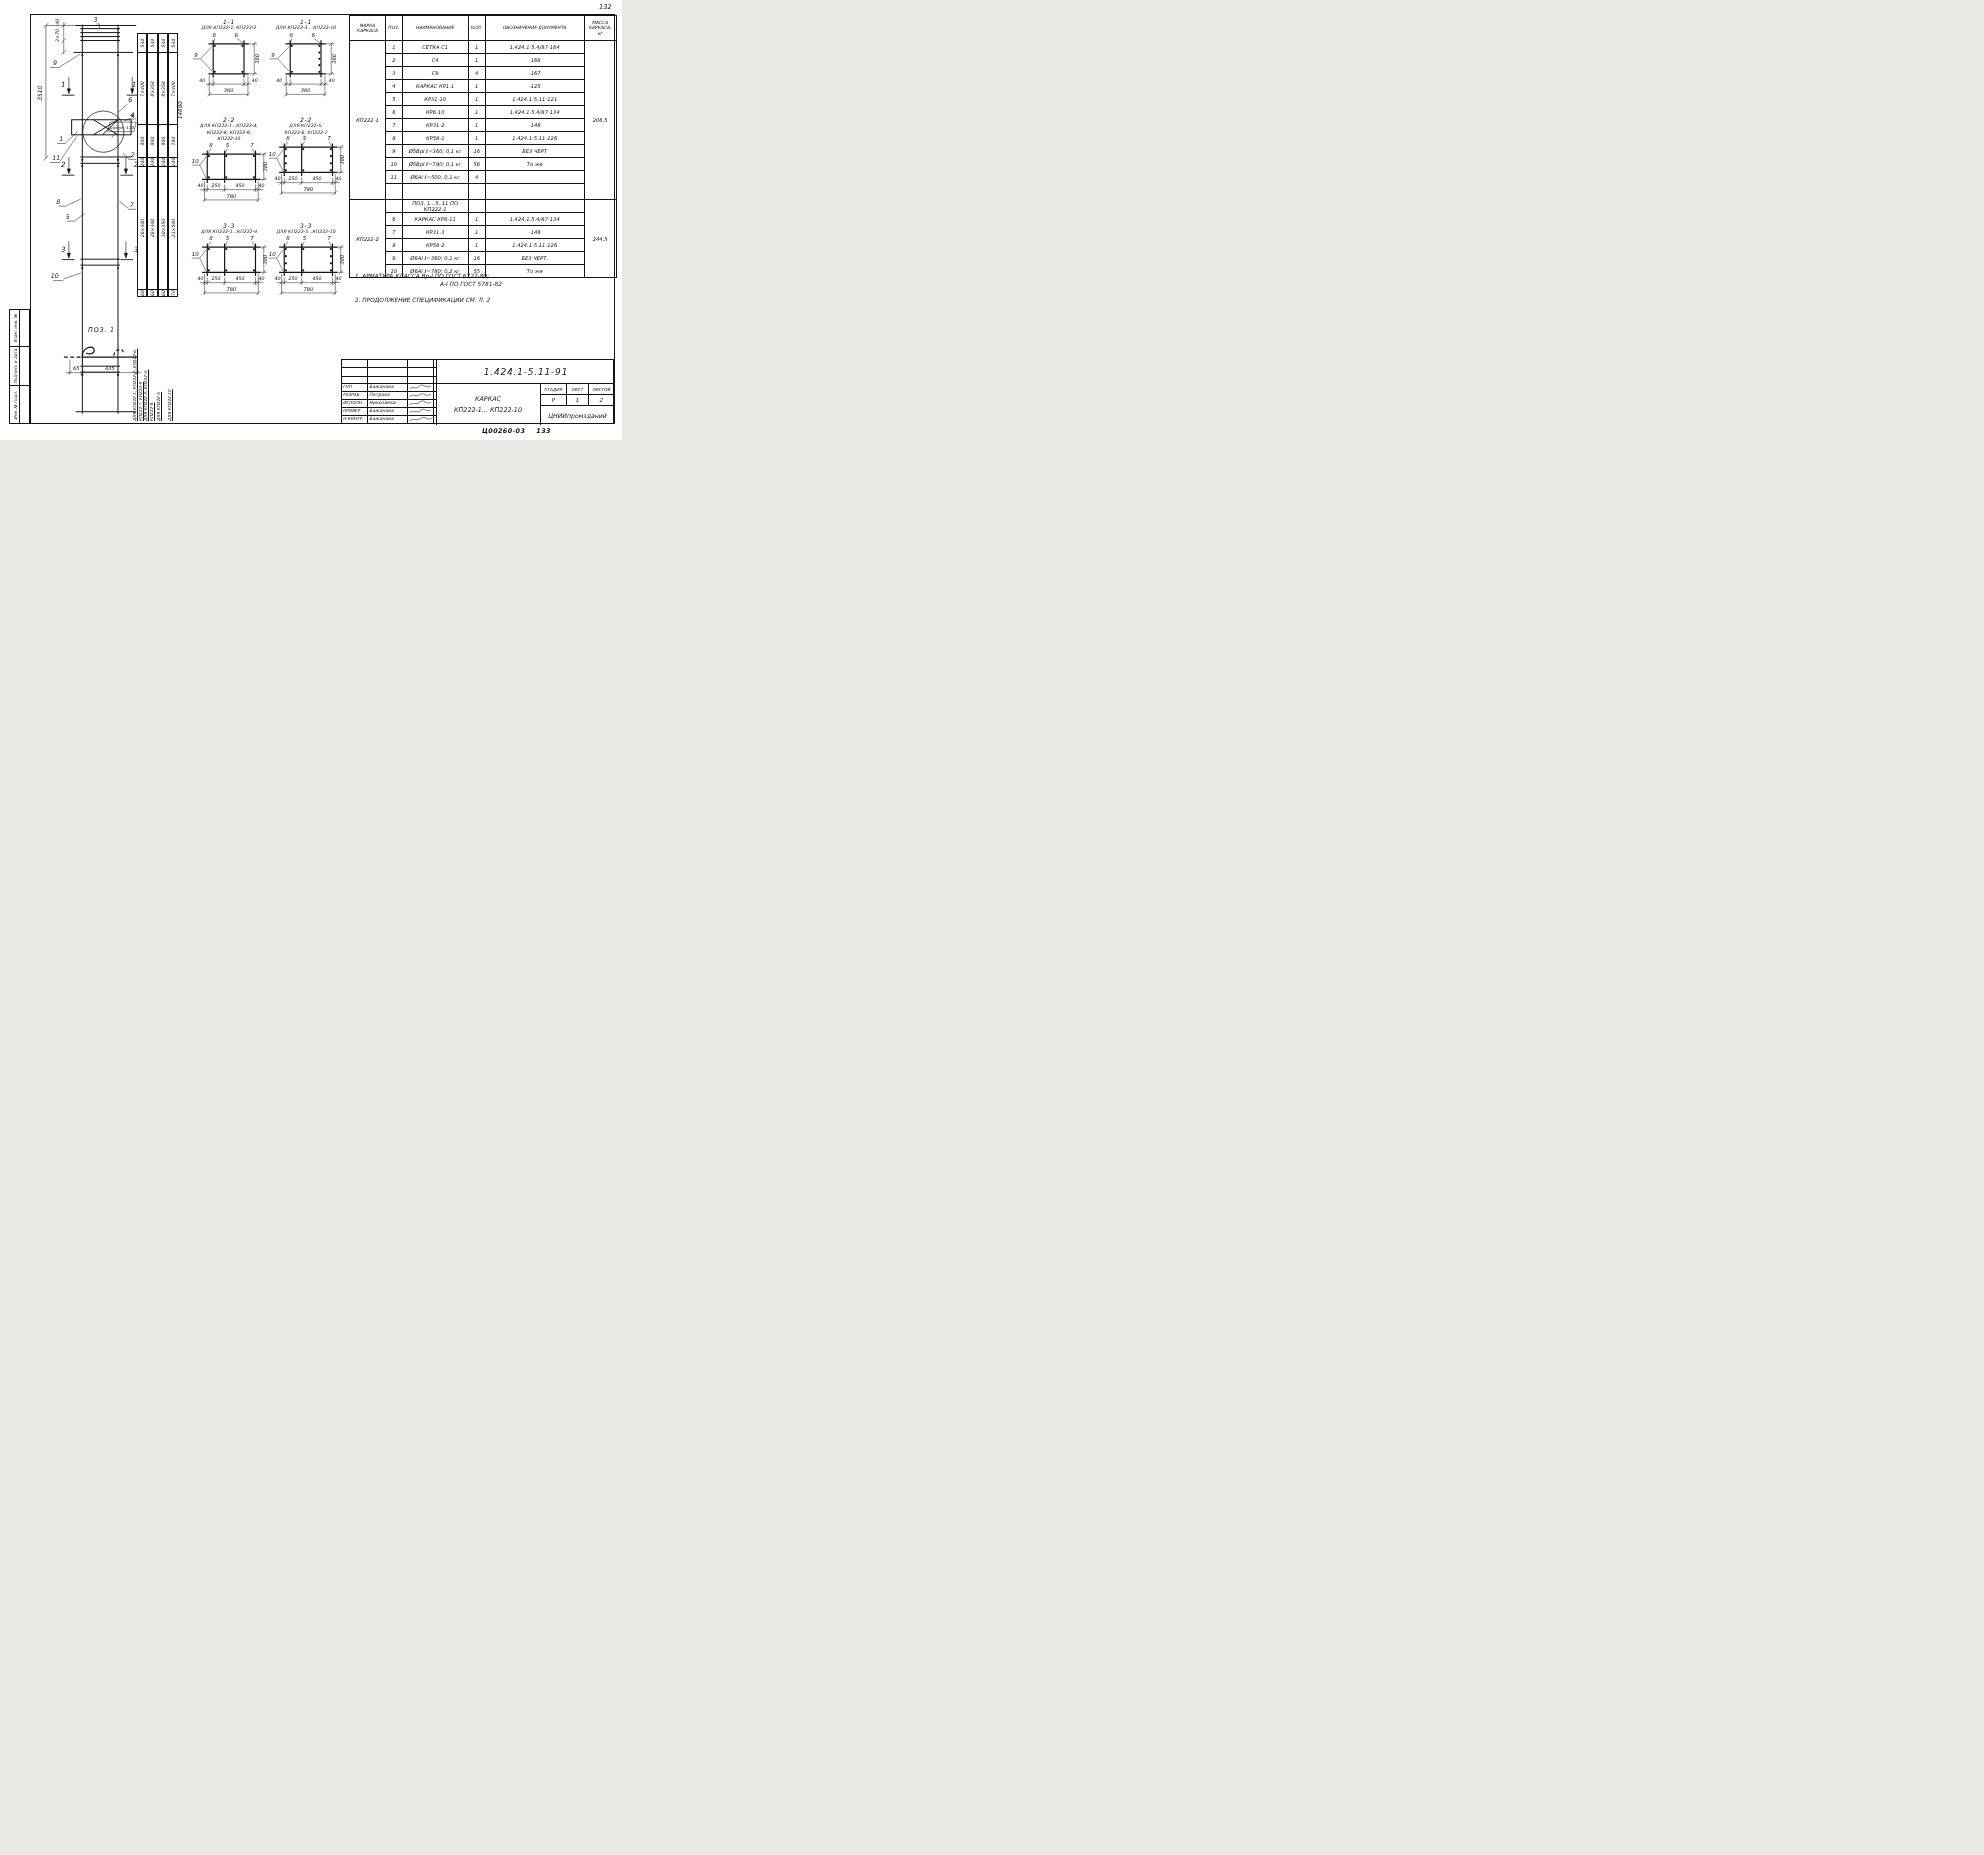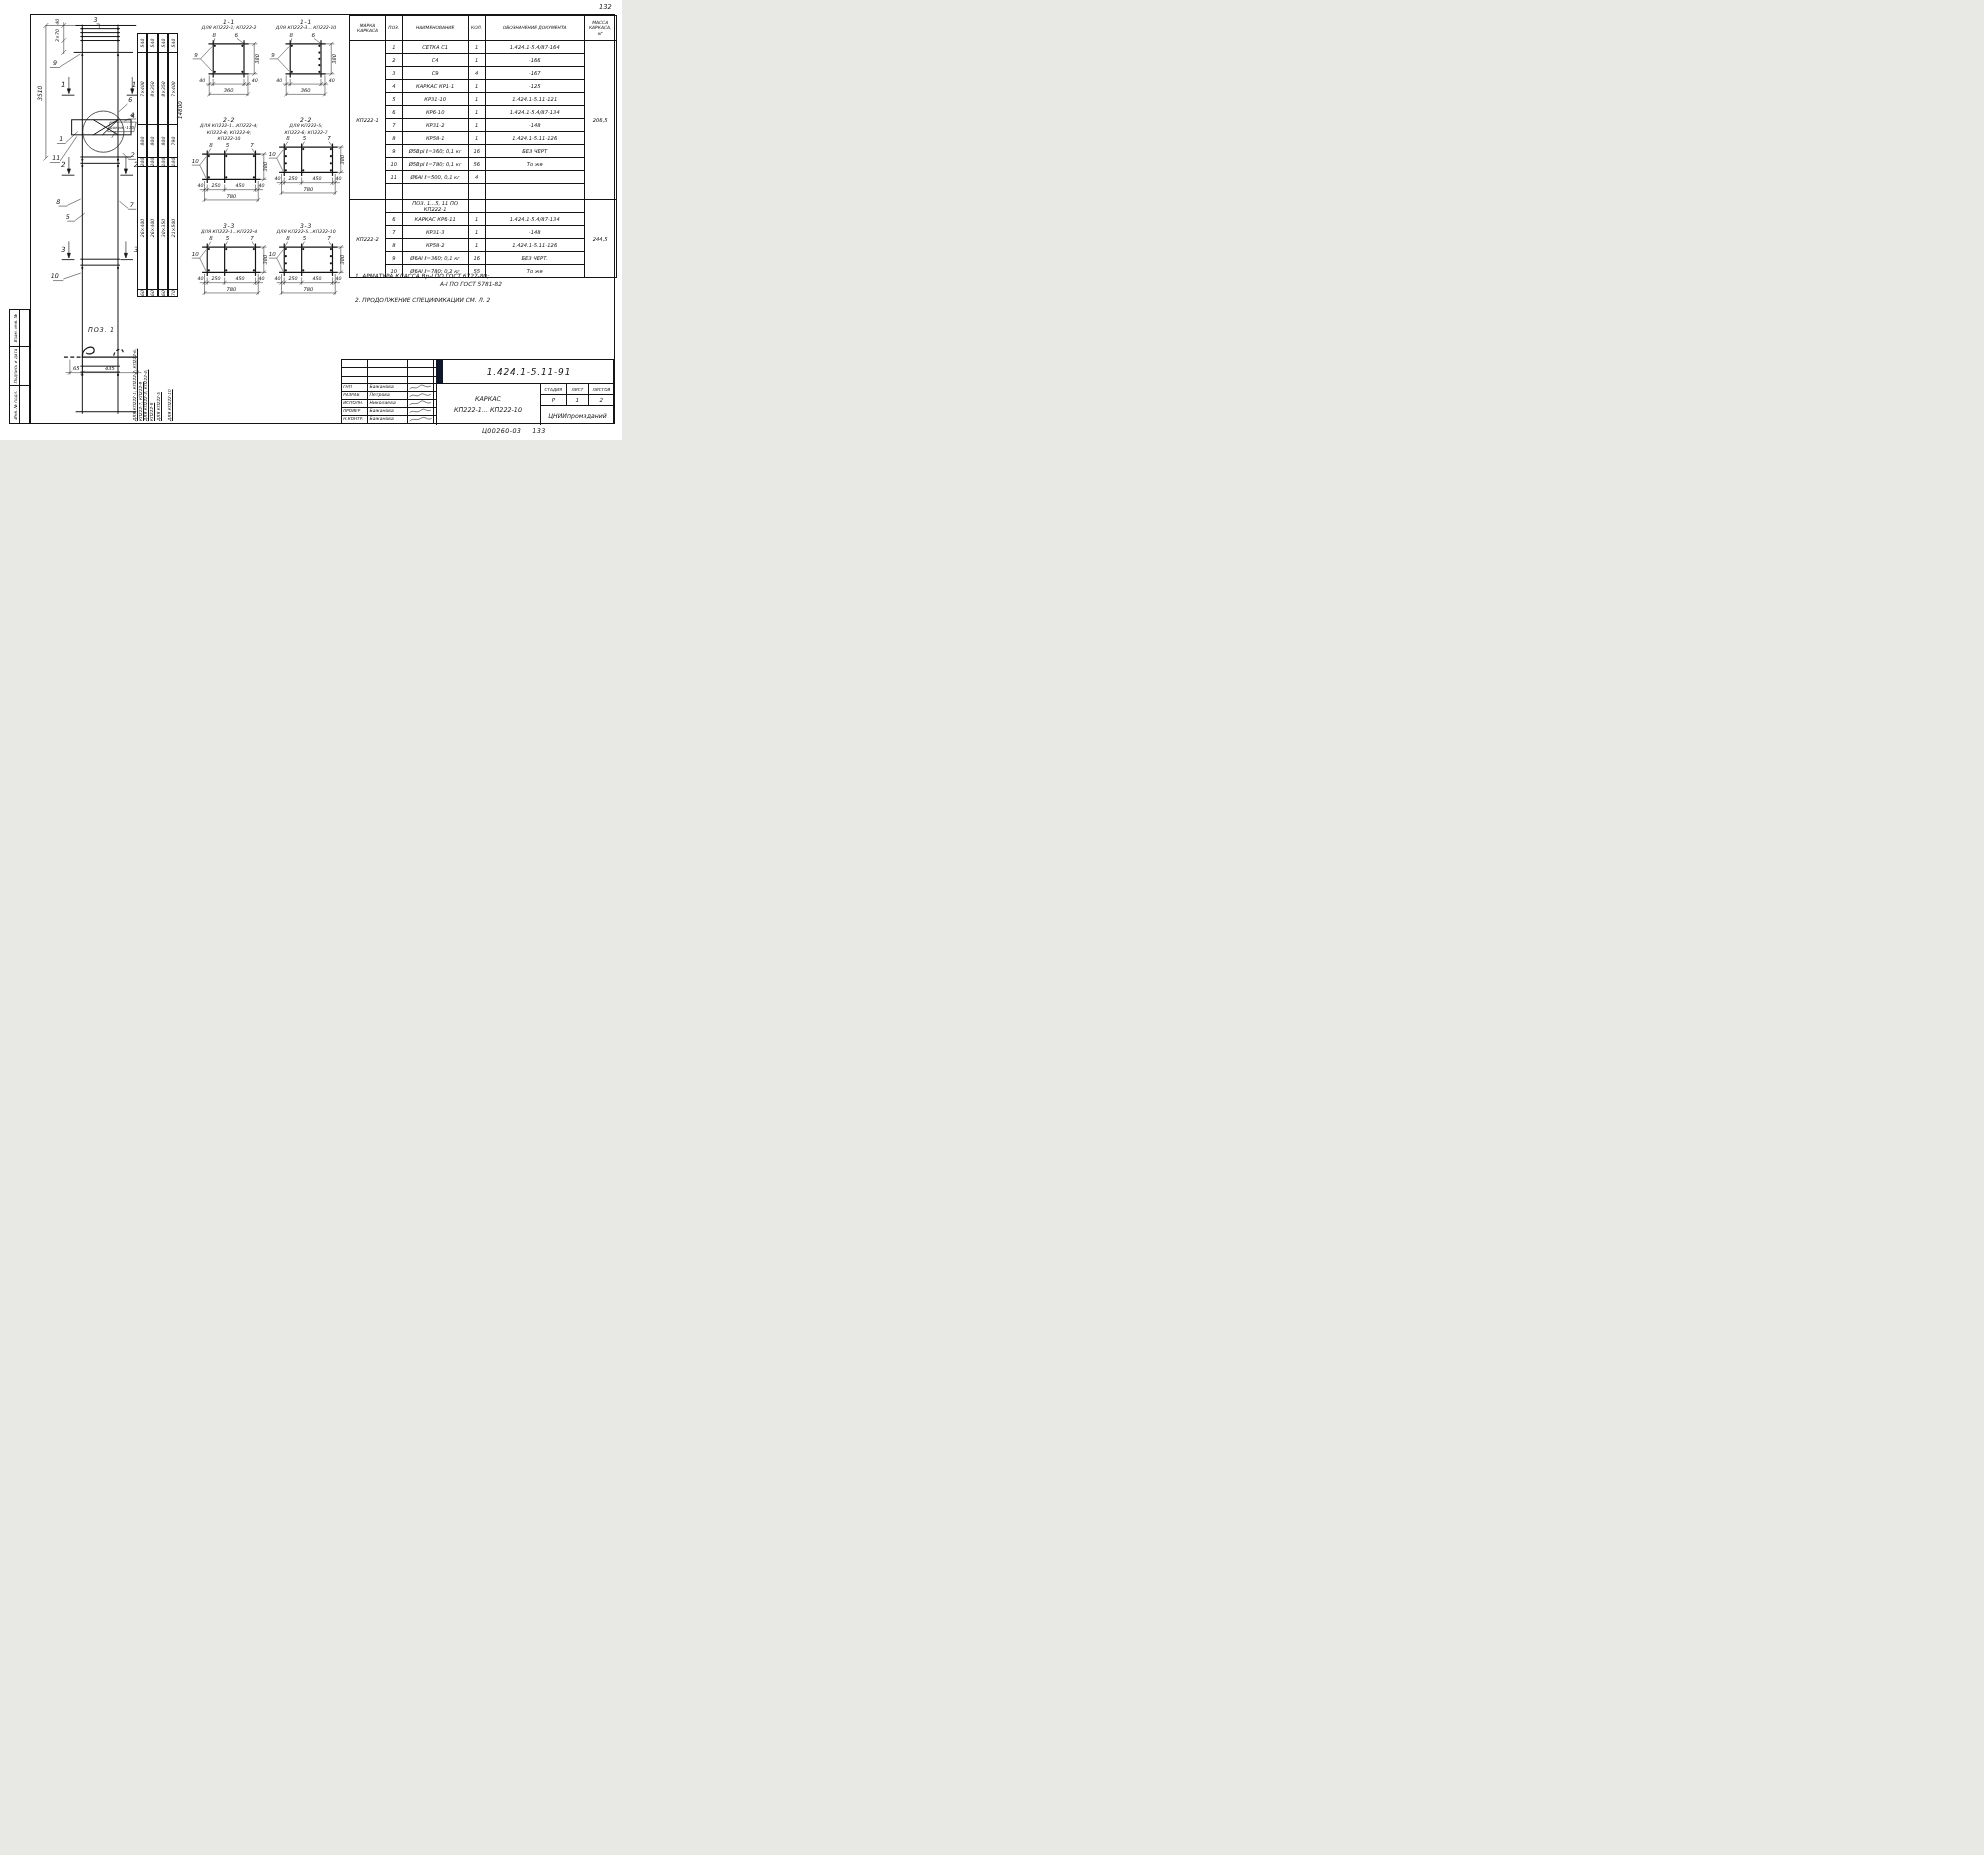--- a/index.html
+++ b/index.html
@@ -11,21 +11,21 @@
   
   .mstrip{position:absolute;left:8.7px;top:309px;width:21px;height:115px;border:0.8px solid #141414;}
   .mcell{position:relative;width:100%;border-bottom:0.8px solid #141414;}
   .mcell:last-child{border-bottom:none;}
   .mcell .inner{position:absolute;right:0;top:0;bottom:0;width:9.5px;border-left:0.6px solid #141414;}
   .vrot{position:absolute;left:5.2px;top:50%;transform:translate(-50%,-50%) rotate(-90deg);
         white-space:nowrap;font-size:4.2px;}
   
   .pg-top{position:absolute;left:599px;top:3.2px;font-size:6.7px;}
   .stamp{position:absolute;left:482px;top:427px;font-size:6.4px;letter-spacing:0.4px;}
-  .stamp span{margin-right:11px;}
+  .stamp span{margin-right:11px;font-weight:bold;}
   
   .dimcols{position:absolute;left:137px;top:33px;}
   .dcol{position:absolute;top:0;width:10.3px;border-left:0.6px solid #141414;border-right:0.6px solid #141414;}
   .dcell{position:relative;border-top:0.6px solid #141414;}
   .dcell:last-child{border-bottom:0.6px solid #141414;}
   .dcell .rot{position:absolute;left:50%;top:50%;transform:translate(-50%,-50%) rotate(-90deg);
               white-space:nowrap;font-size:4.6px;}
   .total14800{position:absolute;left:177px;top:119px;transform:rotate(-90deg);transform-origin:0 0;
               white-space:nowrap;font-size:5.6px;}
   .vlabels{position:absolute;top:301px;height:120px;width:10.3px;}
@@ -50,21 +50,21 @@
   .notes{position:absolute;left:355px;top:273px;width:238px;font-size:5.8px;}
   .notes .l2{margin:1.6px 0 10.3px 85px;}
   
   .tb{position:absolute;left:341px;top:359px;width:273px;height:65px;border:1.2px solid #141414;}
   .tb-left{position:absolute;left:0;top:0;width:94px;height:100%;}
   .tbrow{position:relative;display:flex;border-bottom:0.6px solid #141414;}
   .tbrow>div{border-right:0.6px solid #141414;overflow:hidden;white-space:nowrap;}
   .tb-role{width:26px;font-size:4.2px;padding:0.8px 0.8px 0 1.2px;}
   .tb-name{width:40px;font-size:4.6px;padding:0.4px 0.8px 0 1.6px;}
   .tb-sign{width:26px;}
-  .tb-doc{position:absolute;left:94px;top:0;width:179px;height:24px;border-left:7px solid #0f172a;
+  .tb-doc{position:absolute;left:94px;top:0;width:179px;height:24px;border-left:1px solid #0f172a;
           border-bottom:1px solid #141414;display:flex;align-items:center;justify-content:center;
           font-size:9px;letter-spacing:0.8px;}
   .tb-title{position:absolute;left:94px;top:24px;width:103px;height:41px;border-left:1px solid #141414;
             display:flex;flex-direction:column;align-items:center;justify-content:center;font-size:6.4px;line-height:1.7;}
   .tb-right{position:absolute;left:198px;top:24px;width:74px;height:41px;border-left:1px solid #141414;}
   .tb-grid{display:flex;border-bottom:0.6px solid #141414;}
   .tb-grid>div{border-right:0.6px solid #141414;text-align:center;overflow:hidden;}
   .tb-grid>div:last-child{border-right:none;}
   .st1{width:26px;} .st2{width:22px;} .st3{width:25.4px;}
   .tb-hdr{height:11px;font-size:4.2px;line-height:11px;}

